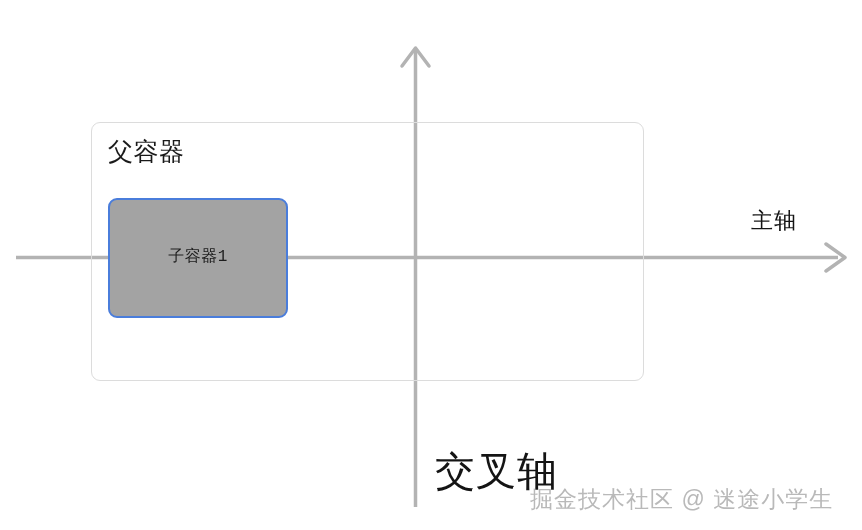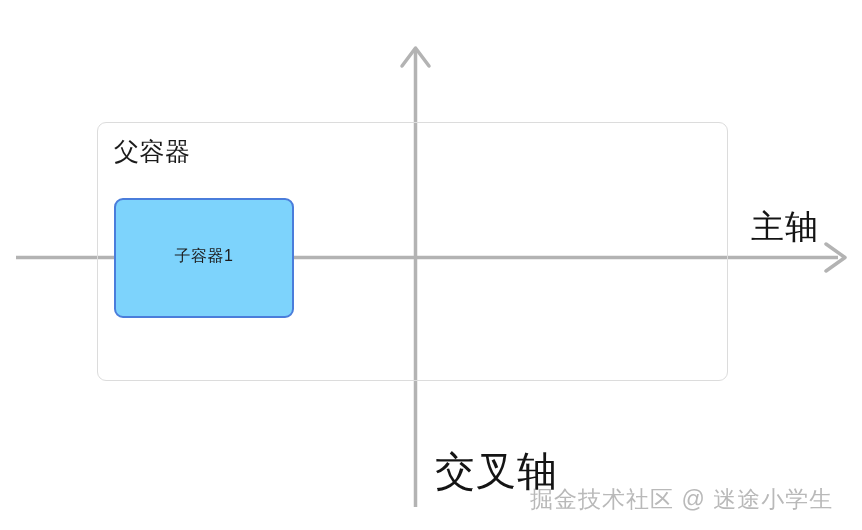--- a/index.html
+++ b/index.html
@@ -27,27 +27,26 @@
     width: 862px;
     height: 530px;
     pointer-events: none;
   }
 
   
   #parent-container {
     position: absolute;
     left: 91px;
     top: 122px;
-    width: 631px;
+    width: 553px;
     height: 259px;
     box-sizing: border-box;
     border: 1.5px solid #dcdcdc;
     border-radius: 9px;
     background: transparent;
-    margin-left: 6px;
   }
   #parent-label {
     position: absolute;
     left: 16px;
     top: 14px;
     font-size: 25px;
     line-height: 1.15;
     color: #1a1a1a;
     letter-spacing: 0.5px;
     white-space: nowrap;
@@ -55,21 +54,22 @@
 
   
   .child-box {
     position: absolute;
     top: 75px;
     width: 180px;
     height: 120px;
     box-sizing: border-box;
     border: 2.5px solid #4a7ddb;
     border-radius: 9px;
-    background: #7dd3fc;
+    background: #a3a3a3;
+    font-family: Liberation Mono, monospace;
   }
   #child-box-0 { left: 16px;  width: 180px; }
   #child-box-1 { left: 226px; width: 180px; }
   #child-box-2 { left: 442px; width: 178px; }
 
   .child-label {
     position: absolute;
     left: 0;
     right: 0;
     top: 50%;
@@ -79,21 +79,21 @@
     color: #1c1c1c;
     letter-spacing: 0.5px;
     white-space: nowrap;
   }
 
   
   #main-axis-label {
     position: absolute;
     left: 751px;
     top: 209px;
-    font-size: 33px;
+    font-size: 22px;
     line-height: 1.1;
     color: #141414;
     letter-spacing: 1px;
     white-space: nowrap;
   }
   #cross-axis-label {
     position: absolute;
     left: 435px;
     top: 449px;
     font-size: 40px;

